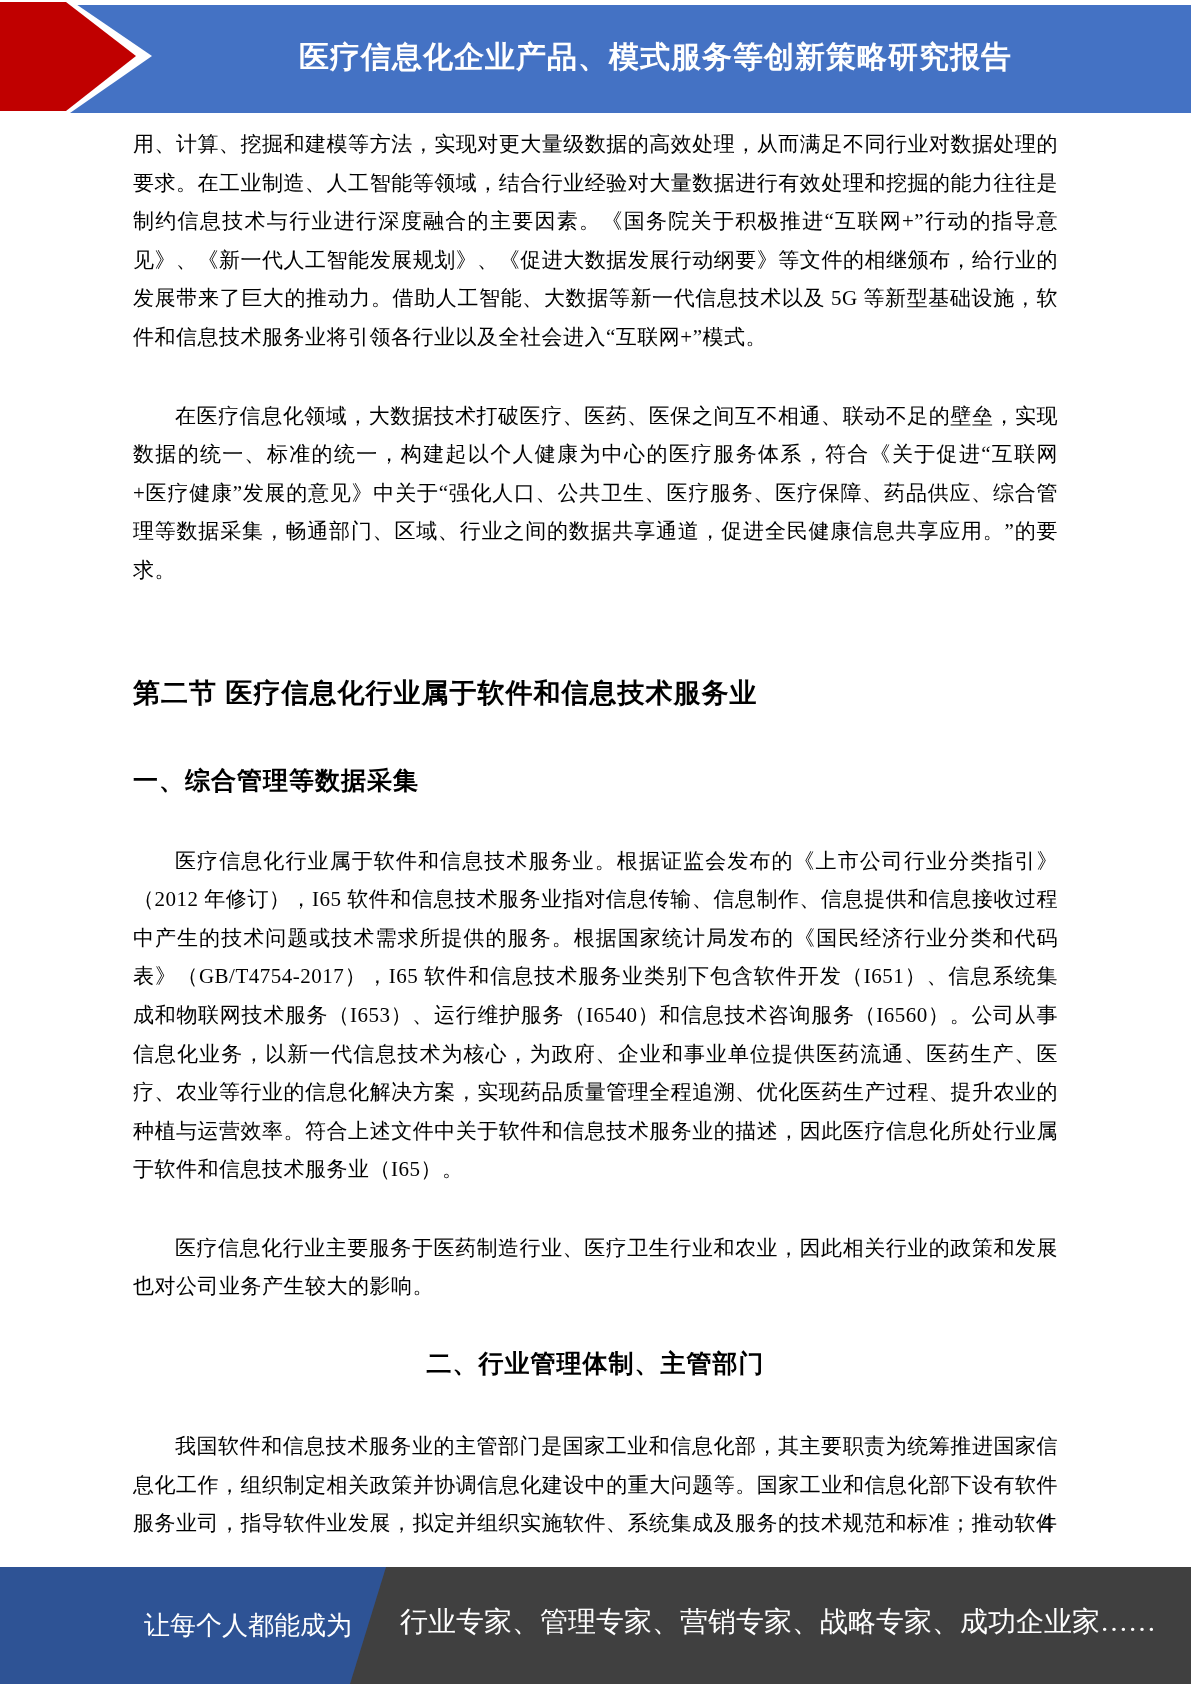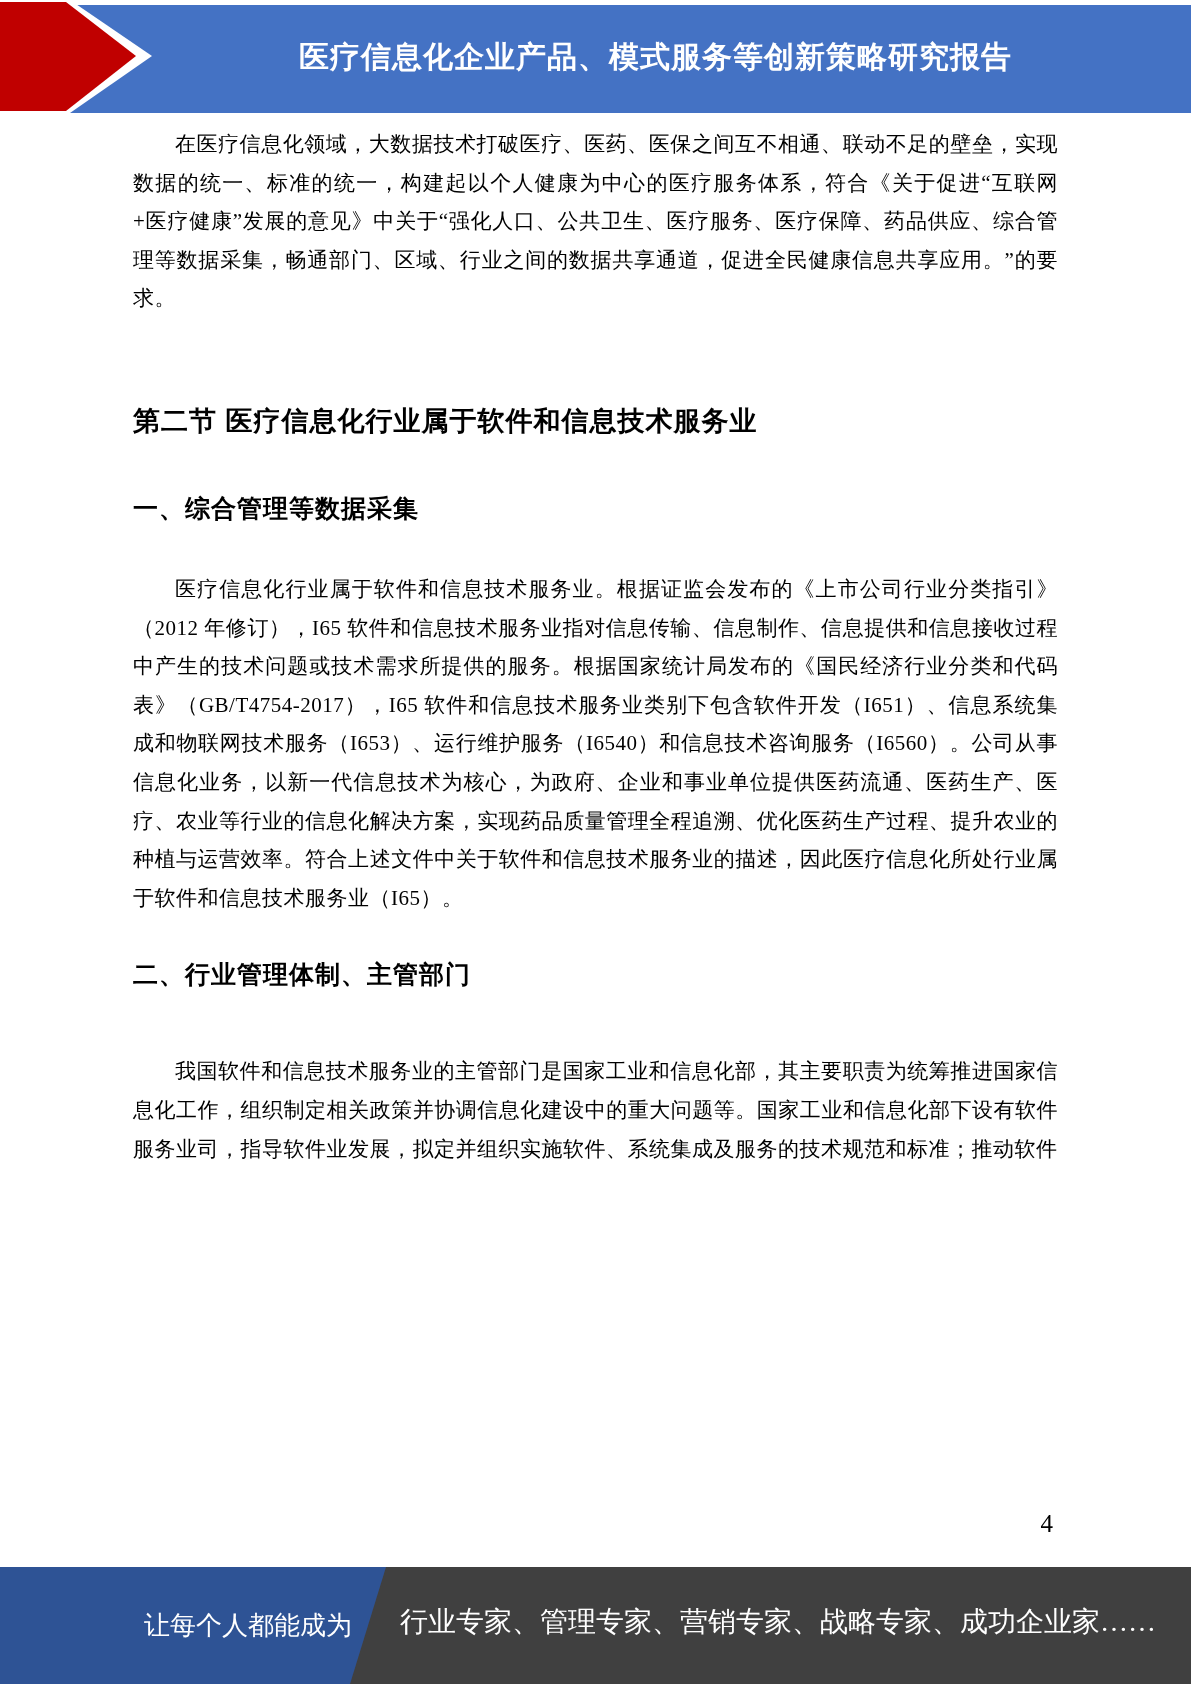--- a/index.html
+++ b/index.html
@@ -65,21 +65,21 @@
     letter-spacing: 1px;
   }
   .sub-heading {
     margin: 52px 0 45px 0;
     font-family: "Liberation Sans", "DejaVu Sans", sans-serif;
     font-weight: bold;
     font-size: 25px;
     line-height: 34px;
     letter-spacing: 1px;
   }
-  .sub-heading.second { margin-top: 30px; margin-bottom: 61px; }
+  .sub-heading.second { margin-top: 30px; margin-bottom: 47px; text-align: center; }
   .first-sub { margin-top: 52px; }
 
   
   .page-number {
     position: absolute;
     top: 1508px; right: 138px;
     font-size: 25px;
     line-height: 32px;
   }
 
@@ -118,29 +118,31 @@
 <div class="page">
 
   <div class="header">
     <div class="header-band"></div>
     <div class="arrow-white"></div>
     <div class="arrow-red"></div>
     <div class="header-title">医疗信息化企业产品、模式服务等创新策略研究报告</div>
   </div>
 
   <div class="content">
+    <p class="para">用、计算、挖掘和建模等方法，实现对更大量级数据的高效处理，从而满足不同行业对数据处理的要求。在工业制造、人工智能等领域，结合行业经验对大量数据进行有效处理和挖掘的能力往往是制约信息技术与行业进行深度融合的主要因素。《国务院关于积极推进“互联网+”行动的指导意见》、《新一代人工智能发展规划》、《促进大数据发展行动纲要》等文件的相继颁布，给行业的发展带来了巨大的推动力。借助人工智能、大数据等新一代信息技术以及 5G 等新型基础设施，软件和信息技术服务业将引领各行业以及全社会进入“互联网+”模式。</p>
 
     <p class="para indent">在医疗信息化领域，大数据技术打破医疗、医药、医保之间互不相通、联动不足的壁垒，实现数据的统一、标准的统一，构建起以个人健康为中心的医疗服务体系，符合《关于促进“互联网+医疗健康”发展的意见》中关于“强化人口、公共卫生、医疗服务、医疗保障、药品供应、综合管理等数据采集，畅通部门、区域、行业之间的数据共享通道，促进全民健康信息共享应用。”的要求。</p>
 
     <h1 class="section-heading">第二节 医疗信息化行业属于软件和信息技术服务业</h1>
 
     <h2 class="sub-heading first-sub">一、综合管理等数据采集</h2>
 
     <p class="para indent">医疗信息化行业属于软件和信息技术服务业。根据证监会发布的《上市公司行业分类指引》（2012 年修订），I65 软件和信息技术服务业指对信息传输、信息制作、信息提供和信息接收过程中产生的技术问题或技术需求所提供的服务。根据国家统计局发布的《国民经济行业分类和代码表》（GB/T4754-2017），I65 软件和信息技术服务业类别下包含软件开发（I651）、信息系统集成和物联网技术服务（I653）、运行维护服务（I6540）和信息技术咨询服务（I6560）。公司从事信息化业务，以新一代信息技术为核心，为政府、企业和事业单位提供医药流通、医药生产、医疗、农业等行业的信息化解决方案，实现药品质量管理全程追溯、优化医药生产过程、提升农业的种植与运营效率。符合上述文件中关于软件和信息技术服务业的描述，因此医疗信息化所处行业属于软件和信息技术服务业（I65）。</p>
 
+    <p class="para indent">医疗信息化行业主要服务于医药制造行业、医疗卫生行业和农业，因此相关行业的政策和发展也对公司业务产生较大的影响。</p>
 
     <h2 class="sub-heading second">二、行业管理体制、主管部门</h2>
 
     <p class="para indent">我国软件和信息技术服务业的主管部门是国家工业和信息化部，其主要职责为统筹推进国家信息化工作，组织制定相关政策并协调信息化建设中的重大问题等。国家工业和信息化部下设有软件服务业司，指导软件业发展，拟定并组织实施软件、系统集成及服务的技术规范和标准；推动软件</p>
   </div>
 
   <div class="page-number">4</div>
 
   <div class="footer">
     <div class="footer-blue"></div>

